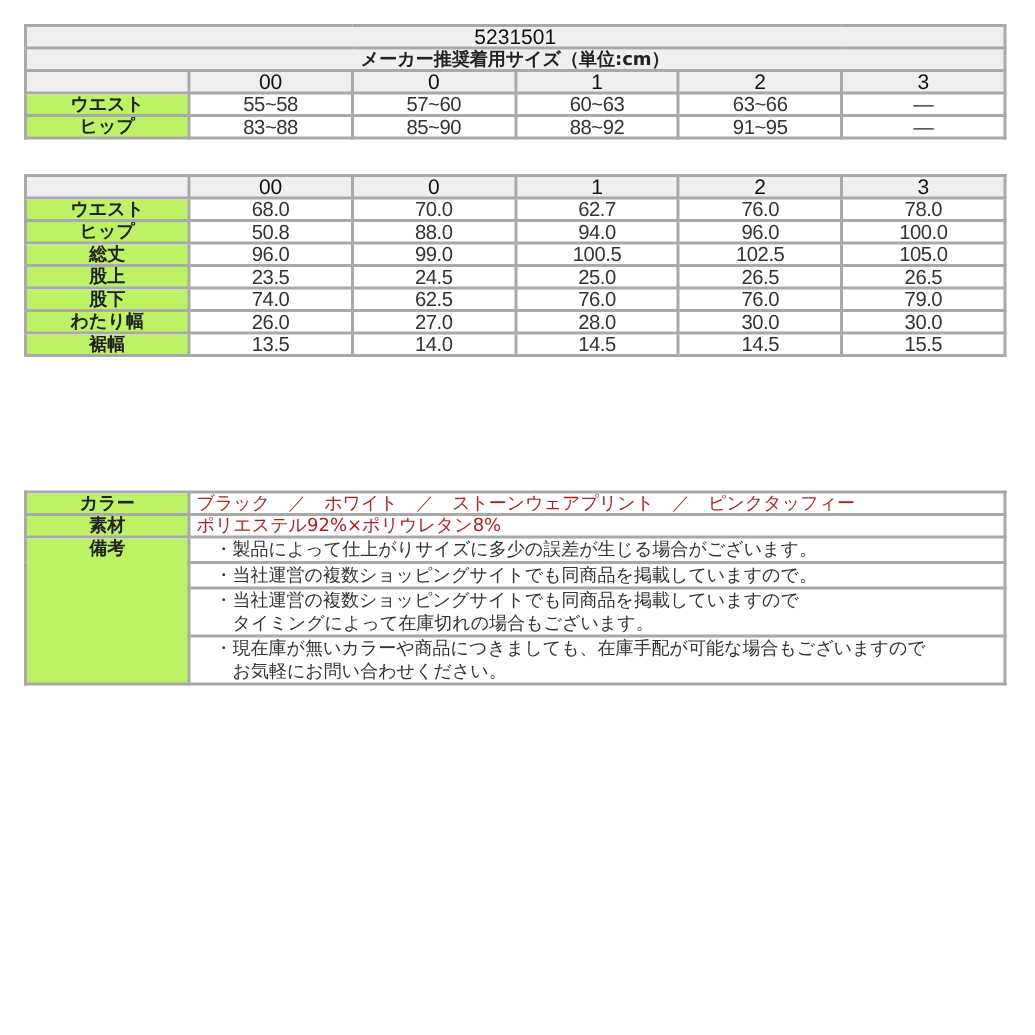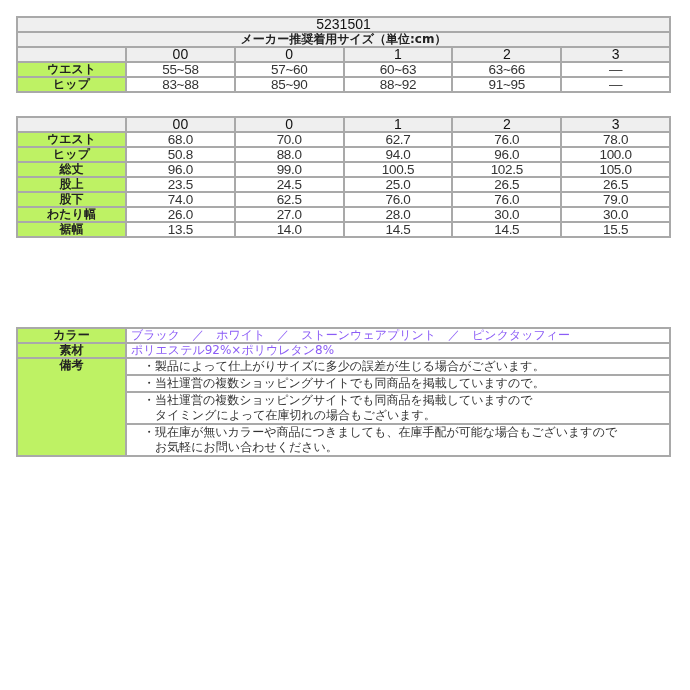--- a/index.html
+++ b/index.html
@@ -3,21 +3,21 @@
 <meta charset="utf-8">
 <style>
   html, body { margin:0; padding:0; background:#ffffff; }
   body { width:690px; height:690px; position:relative; font-family:"DejaVu Sans", sans-serif; color:#222; }
   table { border-collapse:collapse; position:absolute; left:16px; width:655px; table-layout:fixed; }
   td { border:2px solid #a9a9a9; padding:0; height:13px; line-height:13px; font-size:12.5px; text-align:center; white-space:nowrap; overflow:hidden; }
   .hd { background:#efefef; }
   .lbl { background:#bef264; font-weight:bold; font-size:12px; }
   .num { font-family:"Liberation Sans", sans-serif; font-size:13.5px; color:#333; letter-spacing:-0.3px; }
   .sizeh { font-family:"Liberation Sans", sans-serif; font-size:14px; color:#111; }
-  .left { text-align:left; padding-left:4px; color:#8b5cf6; font-size:12px; }
+  .left { text-align:left; padding-left:4px; color:#b91c1c; font-size:12px; }
   .note { text-align:left; padding-left:16px; font-size:12px; color:#333; line-height:15px; }
   #t1 { top:16px; }
   #t2 { top:116px; }
   #t3 { top:283px;margin-top:44px; }
   col.c0 { width:109px; }
 </style>
 </head>
 <body>
 
 <table id="t1">

